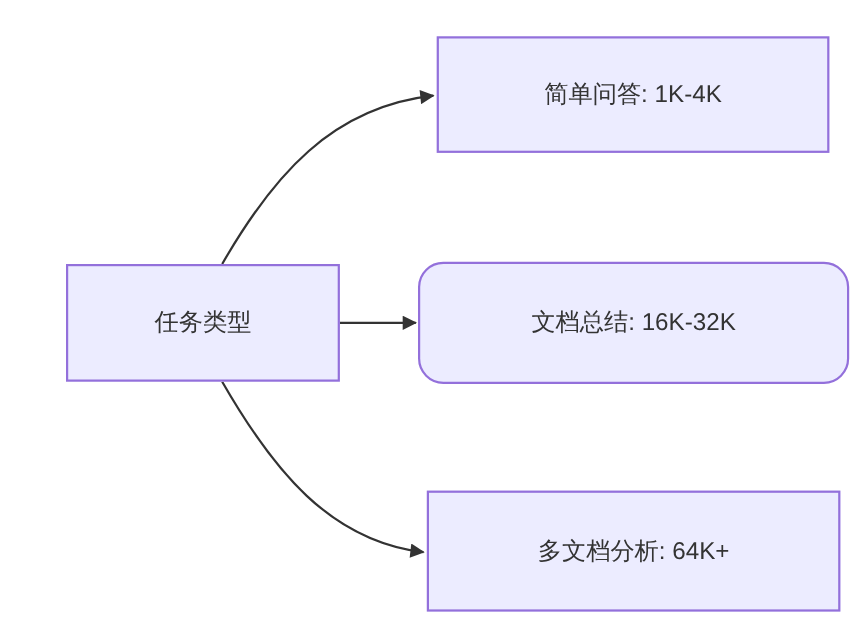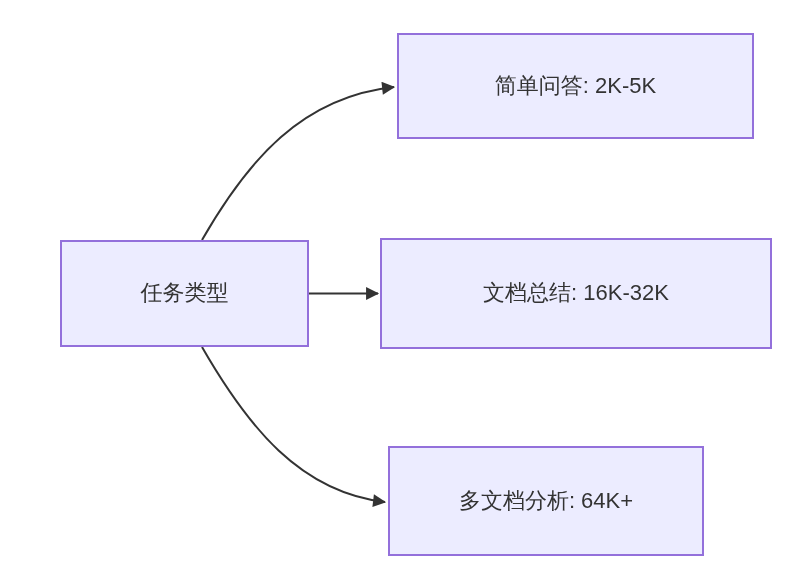--- a/index.html
+++ b/index.html
@@ -31,22 +31,22 @@
     align-items: center;
     justify-content: center;
     color: #333333;
     font-size: 22px;
     line-height: 1.2;
     text-align: center;
     white-space: nowrap;
   }
   .node-root   { left: 32px;  top: 240px; width: 249px; height: 107px; margin-left: 28px; }
   .node-b1     { left: 397px; top: 33px;  width: 357px; height: 106px; }
-  .node-b2     { left: 380px; top: 238px; width: 392px; height: 111px; }
-  .node-b3     { left: 388px; top: 446px; width: 316px; height: 110px; }
+  .node-b2     { left: 380px; top: 238px; width: 392px; height: 111px; border-radius: 23px; }
+  .node-b3     { left: 388px; top: 446px; width: 376px; height: 110px; }
   .edge-path {
     fill: none;
     stroke: #333333;
     stroke-width: 2px;
   }
 </style>
 </head>
 <body>
 
 <div class="canvas">
@@ -60,21 +60,21 @@
     <path class="edge-path" d="M 202 240 C 248 160, 302 97, 394 87" marker-end="url(#arrowhead)"></path>
     <path class="edge-path" d="M 281 293.5 L 378 293.5" marker-end="url(#arrowhead)"></path>
     <path class="edge-path" d="M 202 347 C 248 427, 300 492, 385 502" marker-end="url(#arrowhead)"></path>
   </svg>
 
   <div class="node node-root">
     <span>任务类型</span>
   </div>
 
   <div class="node node-b1">
-    <span>简单问答: 2K-5K</span>
+    <span>简单问答: 1K-4K</span>
   </div>
 
   <div class="node node-b2">
     <span>文档总结: 16K-32K</span>
   </div>
 
   <div class="node node-b3">
     <span>多文档分析: 64K+</span>
   </div>
 

